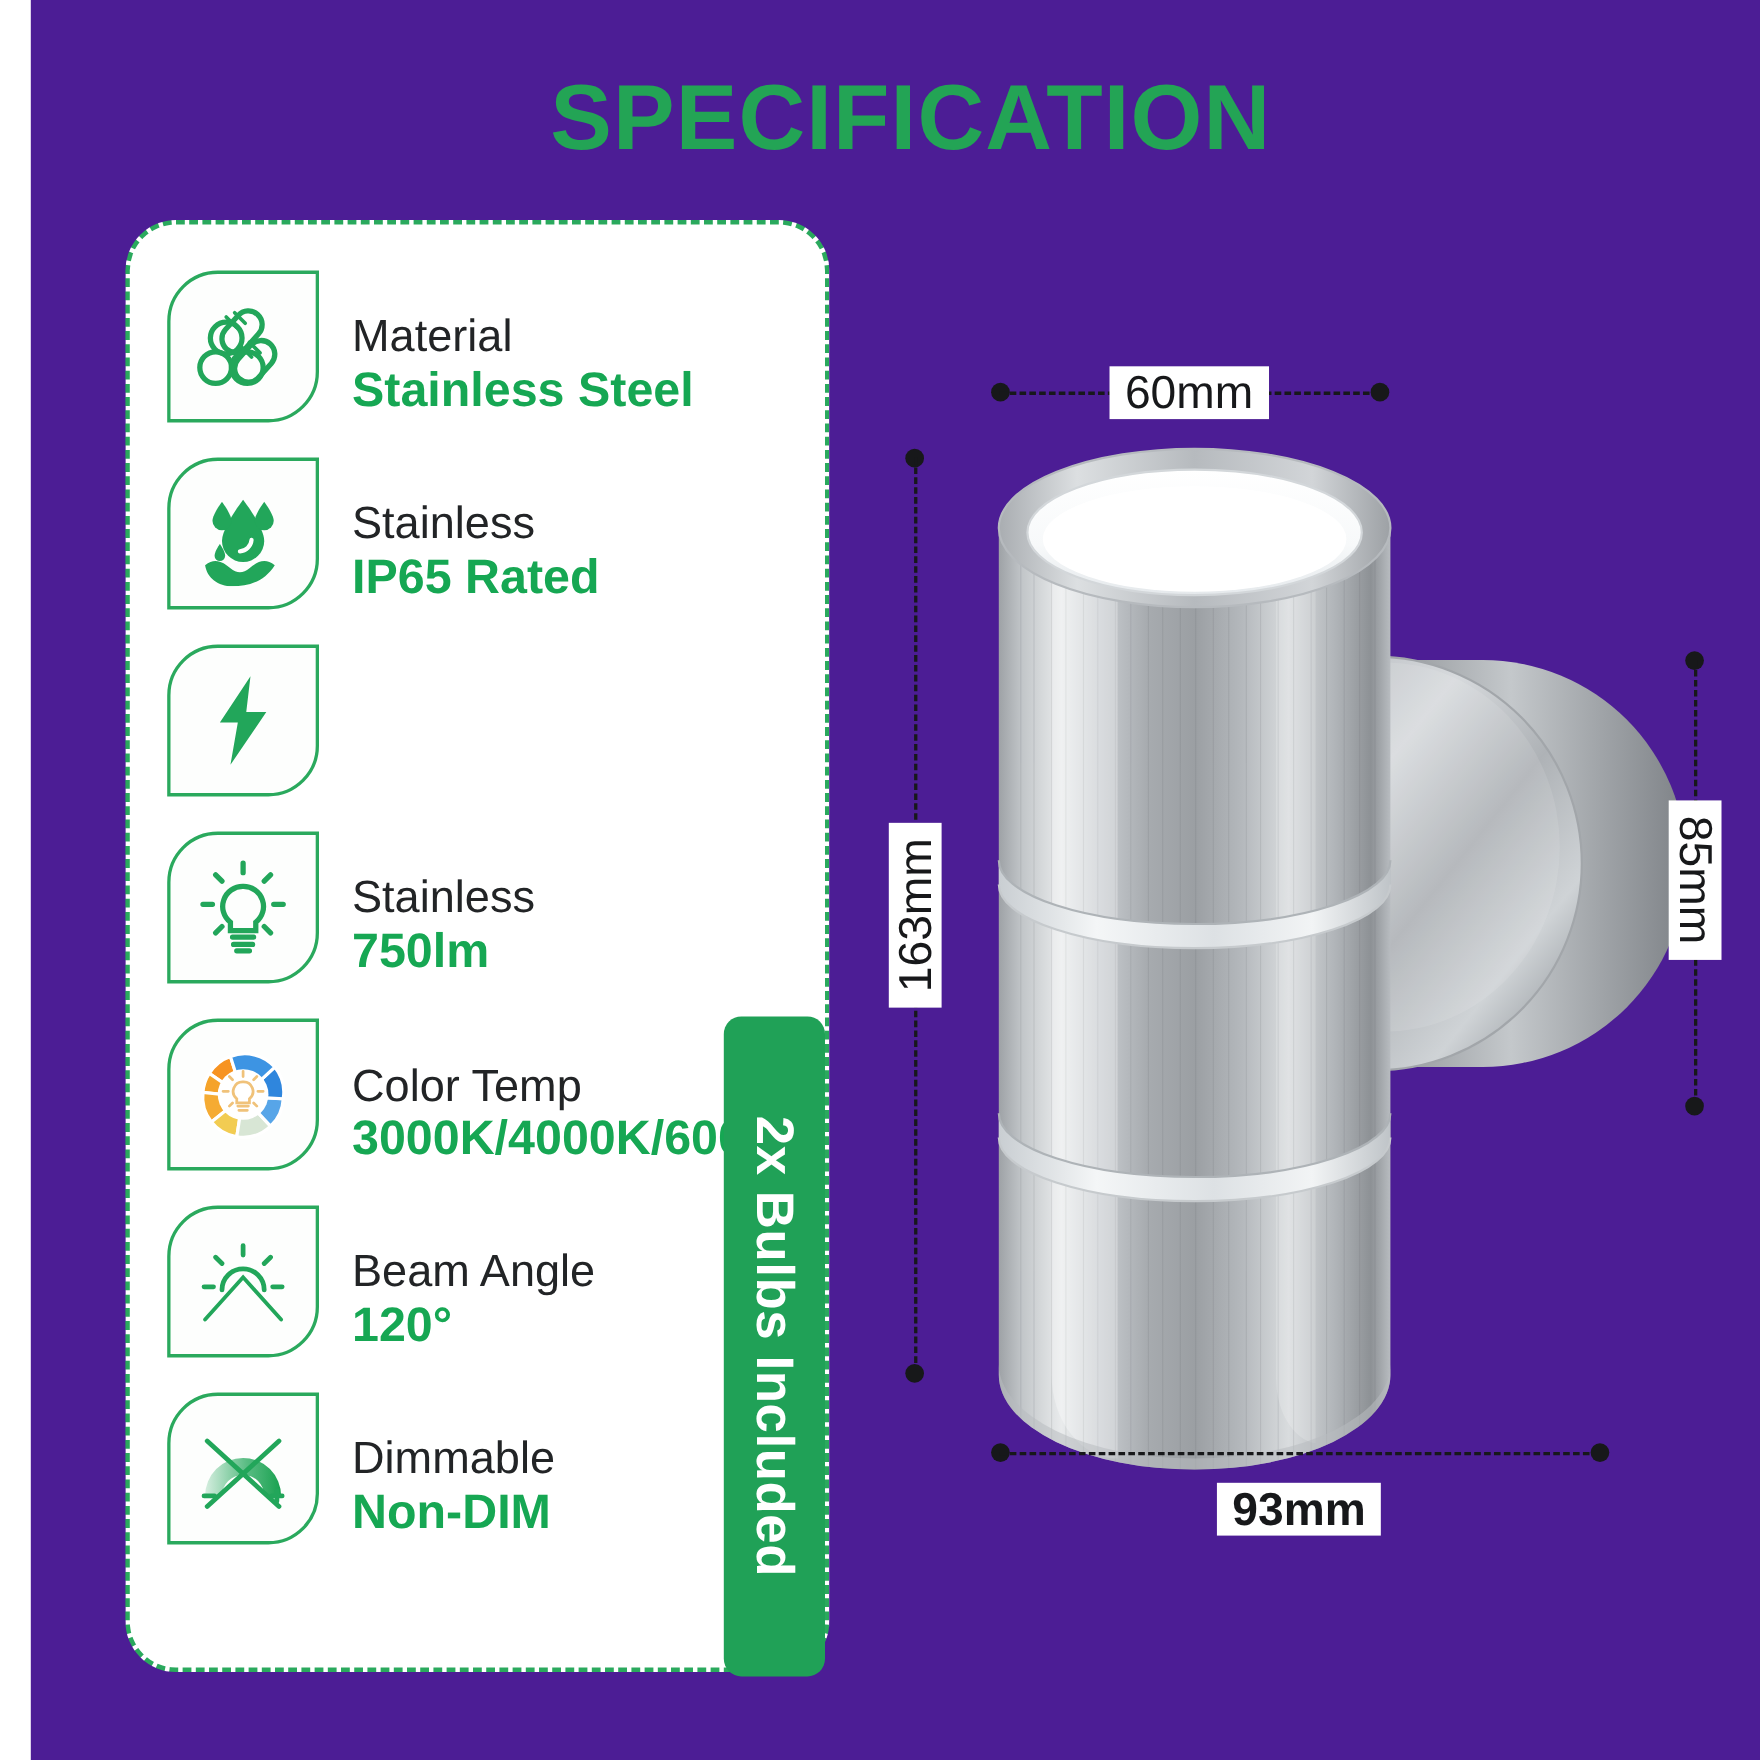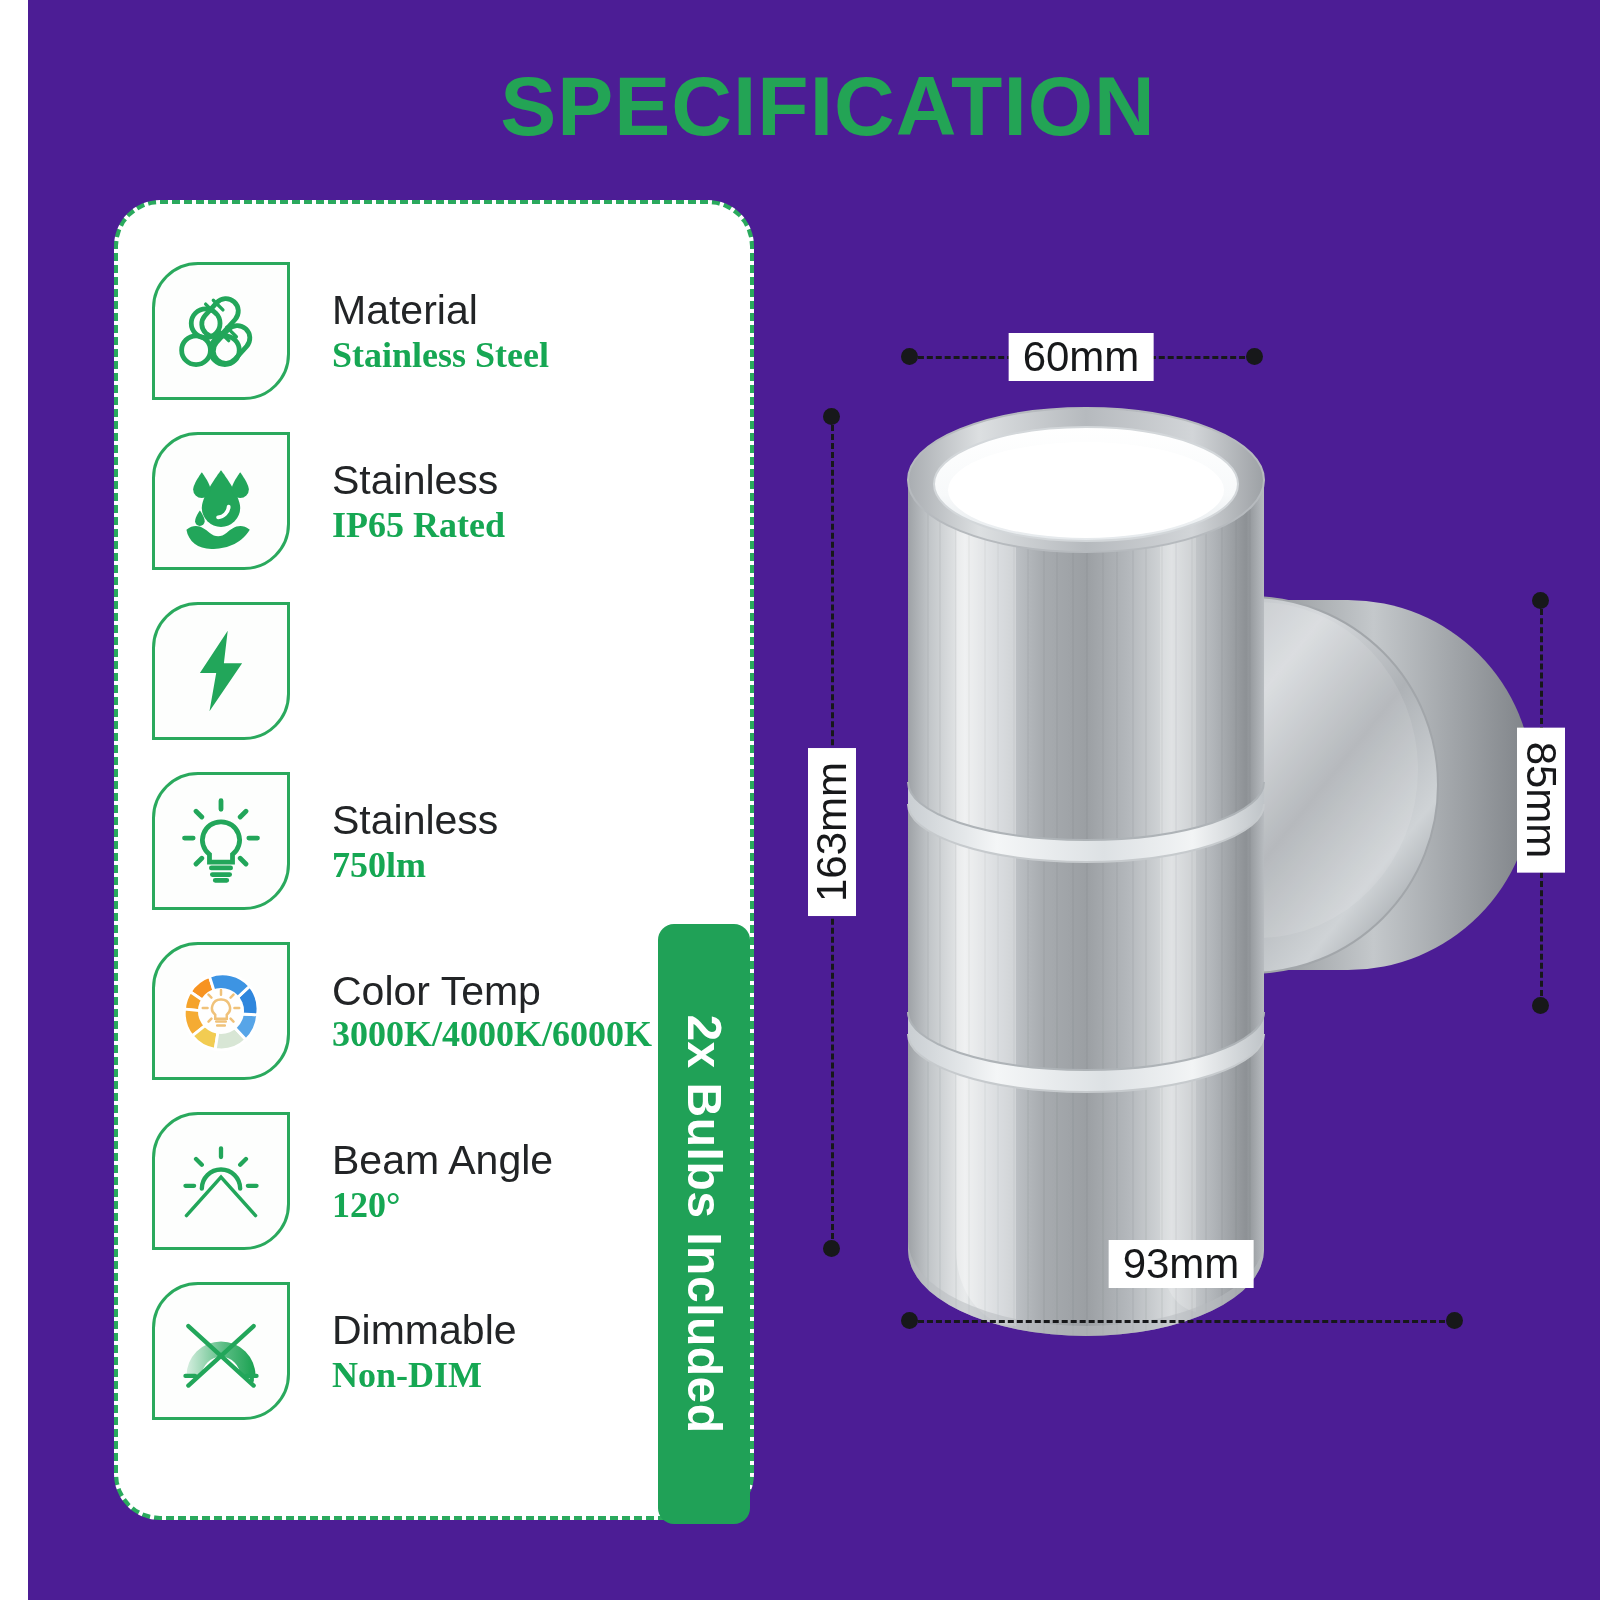--- a/index.html
+++ b/index.html
@@ -52,23 +52,22 @@
     left: 0;
     top: 0;
     width: 640px;
     padding: 42px 0 0 34px;
     display: flex;
     flex-direction: column;
   }
 
   .spec-row {
     display: flex;
-    align-items: center;
     height: 170px;
-    gap: 42px;
+    gap: 30px;
   }
 
   
   .icon-tile {
     flex: 0 0 auto;
     width: 138px;
     height: 138px;
     border: 3.5px solid #2aa95d;
     border-radius: 46px 0 46px 0;
     background: #fdfefd;
@@ -80,26 +79,25 @@
 
   .spec-text { display: flex; flex-direction: column; justify-content: center; }
 
   .spec-label {
     font-size: 41px;
     color: #222426;
     line-height: 1.18;
     white-space: nowrap;
   }
   .spec-value {
-    font-size: 36px;
+    font-size: 44px;
     font-weight: bold;
     color: #16a753;
     line-height: 1.18;
     white-space: pre-line;
-    font-family: Liberation Serif, serif;
   }
   .spec-value.wrap { white-space: normal; max-width: 330px; line-height: 1.1; }
 
   
   .bulbs-banner {
     position: absolute;
     left: 630px;
     top: 924px;
     width: 92px;
     height: 600px;
@@ -453,17 +451,17 @@
       <div class="dim-dot" style="left:744px; top:292px;"></div>
       <div class="dim-line-v" style="left:752px; top:300px; height:405px;"></div>
       <div class="dim-dot" style="left:744px; top:697px;"></div>
       <div class="dim-label rot-cw" style="left:753px; top:500px;">85mm</div>
     </div>
 
     <div>
       <div class="dim-dot" style="left:113px; top:1012px;"></div>
       <div class="dim-line-h" style="left:121px; top:1020px; width:545px;"></div>
       <div class="dim-dot" style="left:658px; top:1012px;"></div>
-      <div class="dim-label flat" style="left:393px; top:964px;">93mm</div>
+      <div class="dim-label flat" style="left:393px; top:1072px;font-weight:bold;">93mm</div>
     </div>
 
   </div>
 </div>
 
 </body></html>

